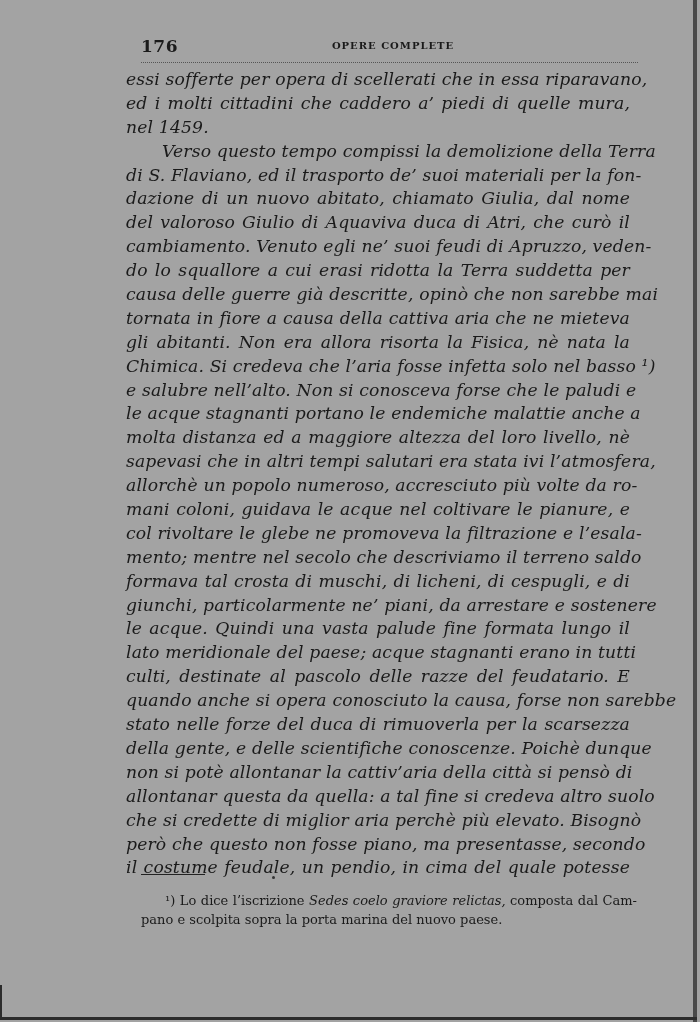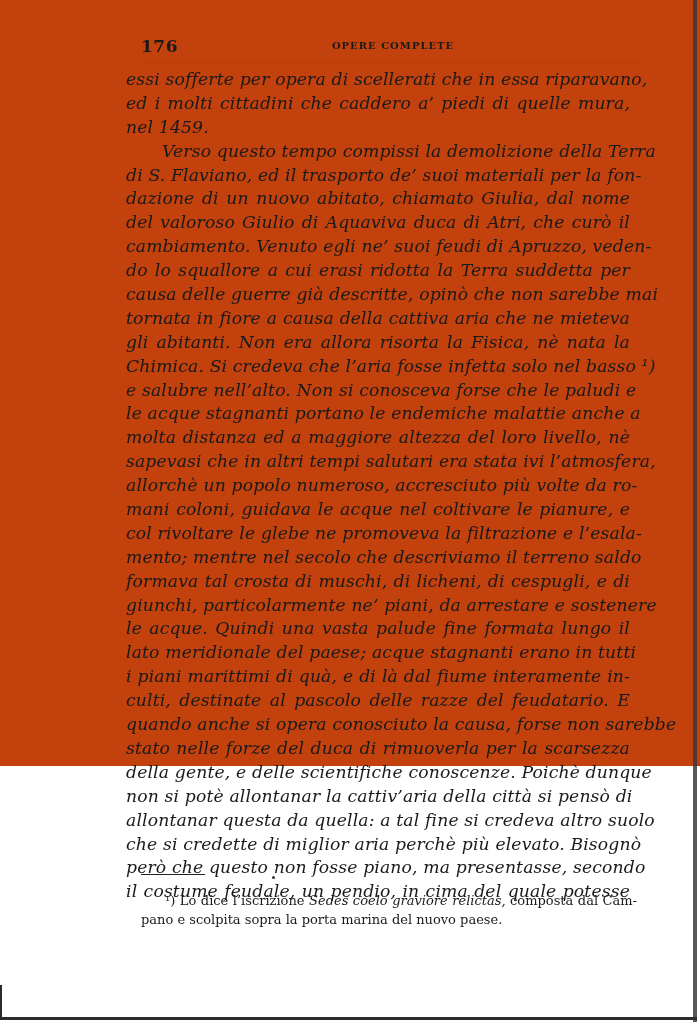--- a/index.html
+++ b/index.html
@@ -11,22 +11,22 @@
     width: 700px;
     height: 1022px;
     position: relative;
     overflow: hidden;
     font-family: "DejaVu Serif", "Liberation Serif", serif;
     color: #1a1a1a;
   }
   .page {
     position: absolute;
     left: 0; top: 0;
-    width: 700px; height: 766px;
-    background: #c2410c;
+    width: 700px; height: 1022px;
+    background: #a3a3a3;
   }
   .edge-right {
     position: absolute;
     left: 693px; top: 0;
     width: 4px; height: 1022px;
     background: #3a3a3a;
     opacity: 0.85;
   }
   .edge-bottom {
     position: absolute;
@@ -150,21 +150,20 @@
     <span class="line">molta distanza ed a maggiore altezza del loro livello, nè</span>
     <span class="line">sapevasi che in altri tempi salutari era stata ivi l’atmosfera,</span>
     <span class="line">allorchè un popolo numeroso, accresciuto più volte da ro-</span>
     <span class="line">mani coloni, guidava le acque nel coltivare le pianure, e</span>
     <span class="line">col rivoltare le glebe ne promoveva la filtrazione e l’esala-</span>
     <span class="line">mento; mentre nel secolo che descriviamo il terreno saldo</span>
     <span class="line">formava tal crosta di muschi, di licheni, di cespugli, e di</span>
     <span class="line">giunchi, particolarmente ne’ piani, da arrestare e sostenere</span>
     <span class="line">le acque. Quindi una vasta palude fine formata lungo il</span>
     <span class="line">lato meridionale del paese; acque stagnanti erano in tutti</span>
-    <span class="line">i piani marittimi di quà, e di là dal fiume interamente in-</span>
     <span class="line">culti, destinate al pascolo delle razze del feudatario. E</span>
     <span class="line">quando anche si opera conosciuto la causa, forse non sarebbe</span>
     <span class="line">stato nelle forze del duca di rimuoverla per la scarsezza</span>
     <span class="line">della gente, e delle scientifiche conoscenze. Poichè dunque</span>
     <span class="line">non si potè allontanar la cattiv’aria della città si pensò di</span>
     <span class="line">allontanar questa da quella: a tal fine si credeva altro suolo</span>
     <span class="line">che si credette di miglior aria perchè più elevato. Bisognò</span>
     <span class="line">però che questo non fosse piano, ma presentasse, secondo</span>
     <span class="line">il costume feudale, un pendio, in cima del quale potesse</span>
   </div>

